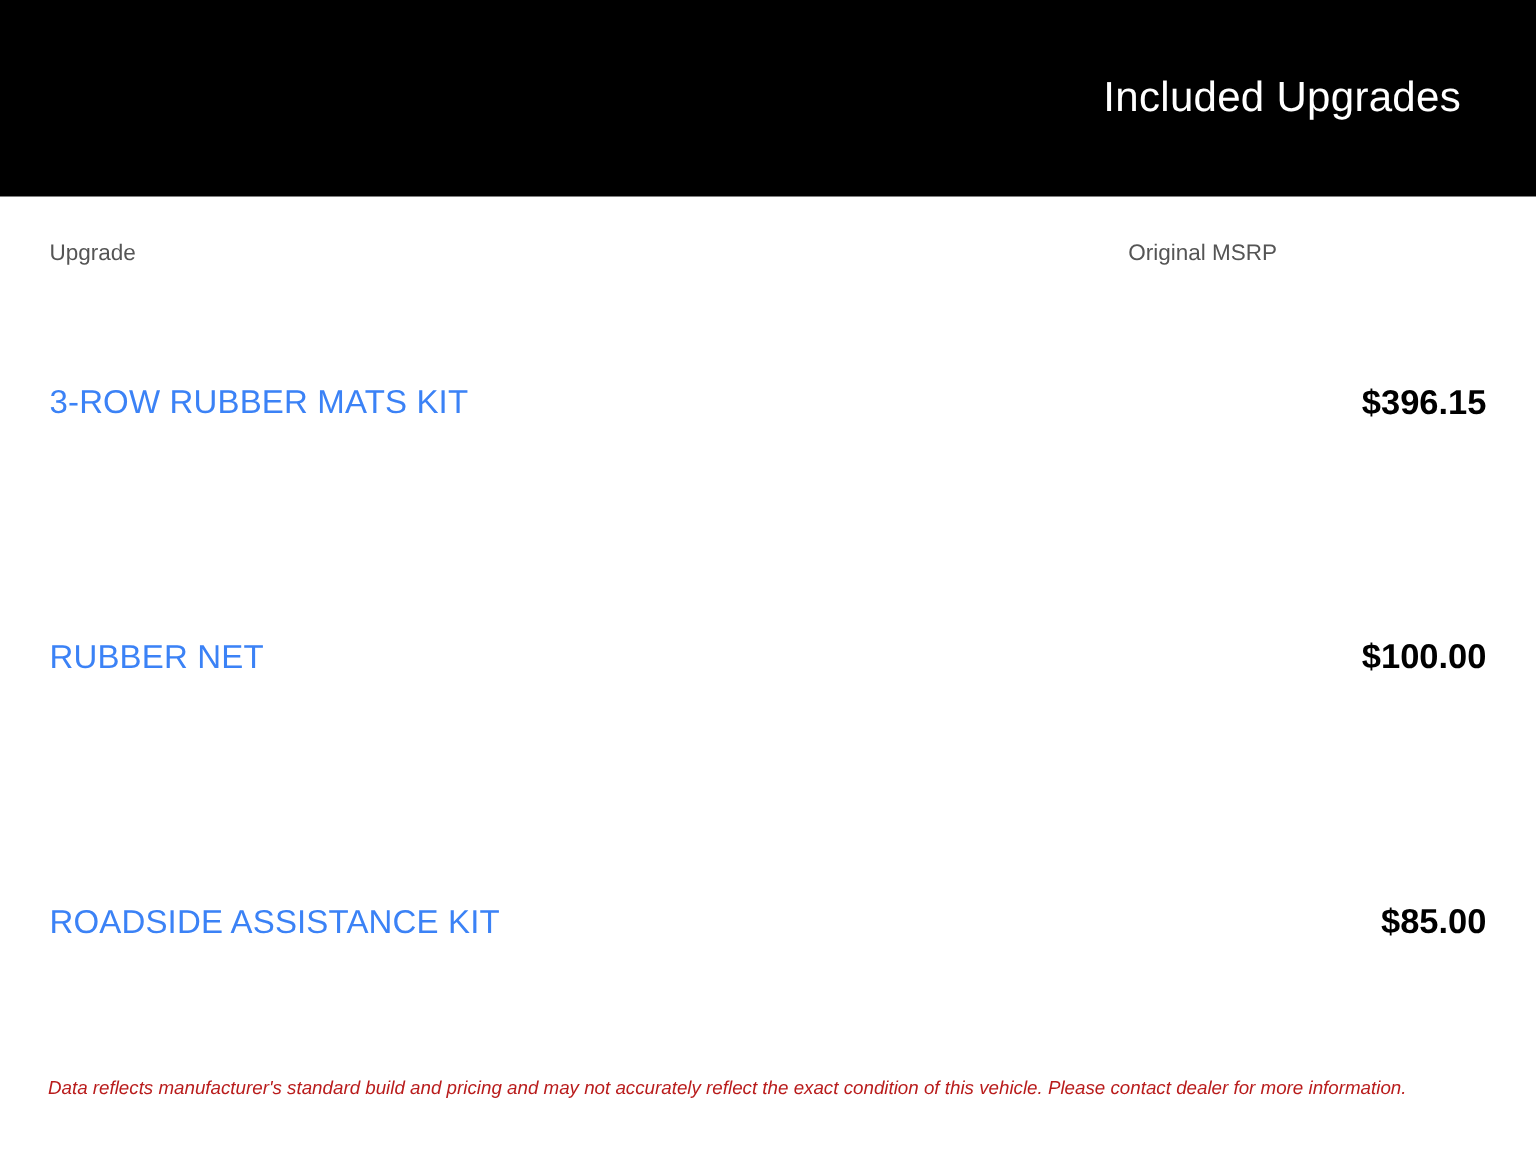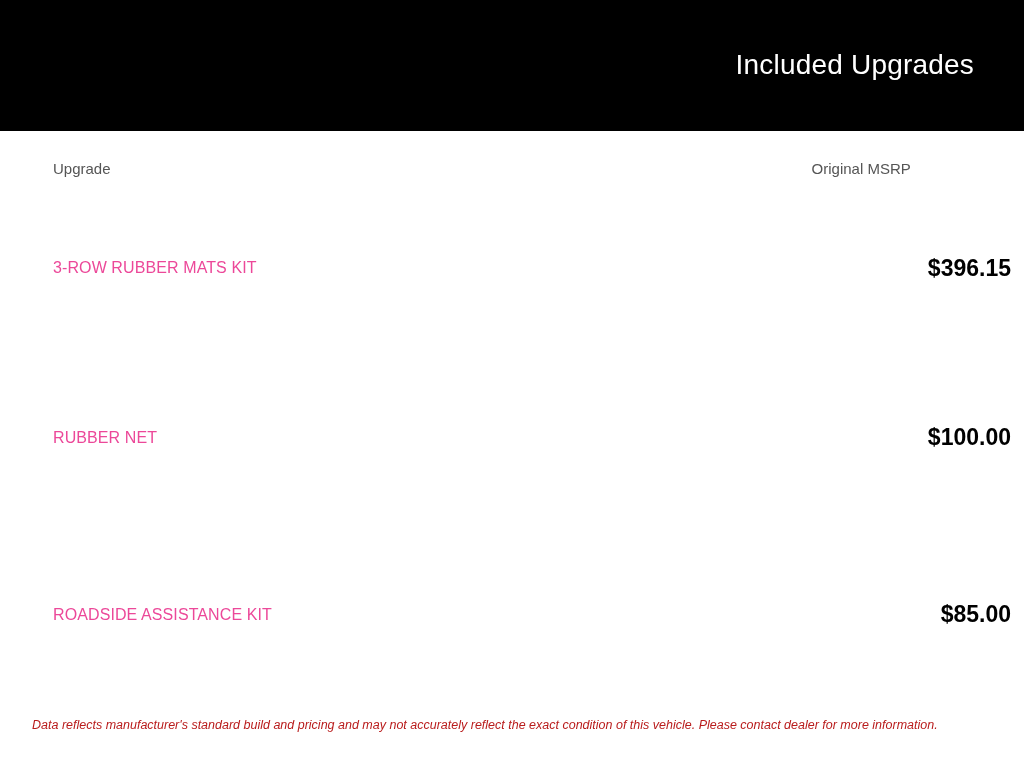--- a/index.html
+++ b/index.html
@@ -37,38 +37,37 @@
     letter-spacing: 0.2px;
     line-height: 1.1;
   }
   .content {
     box-sizing: border-box;
     padding: 0 32px;
   }
   .table {
     width: 100%;
     border-collapse: collapse;
-    margin-left: 20px;
   }
   .col-head {
     font-size: 15px;
     color: #555555;
     font-weight: 400;
     padding-top: 29px;
     padding-bottom: 10px;
     text-align: left;
     vertical-align: top;
   }
   .col-head.right {
-    text-align: center;
+    text-align: left;
   }
   .row-name {
-    font-size: 16px;
+    font-size: 22px;
     font-weight: 400;
-    color: #ec4899;
+    color: #3b82f6;
     text-align: left;
     vertical-align: middle;
     height: 175px;
     letter-spacing: 0.1px;
   }
   .row-price {
     font-size: 23px;
     font-weight: bold;
     color: #000000;
     text-align: right;

